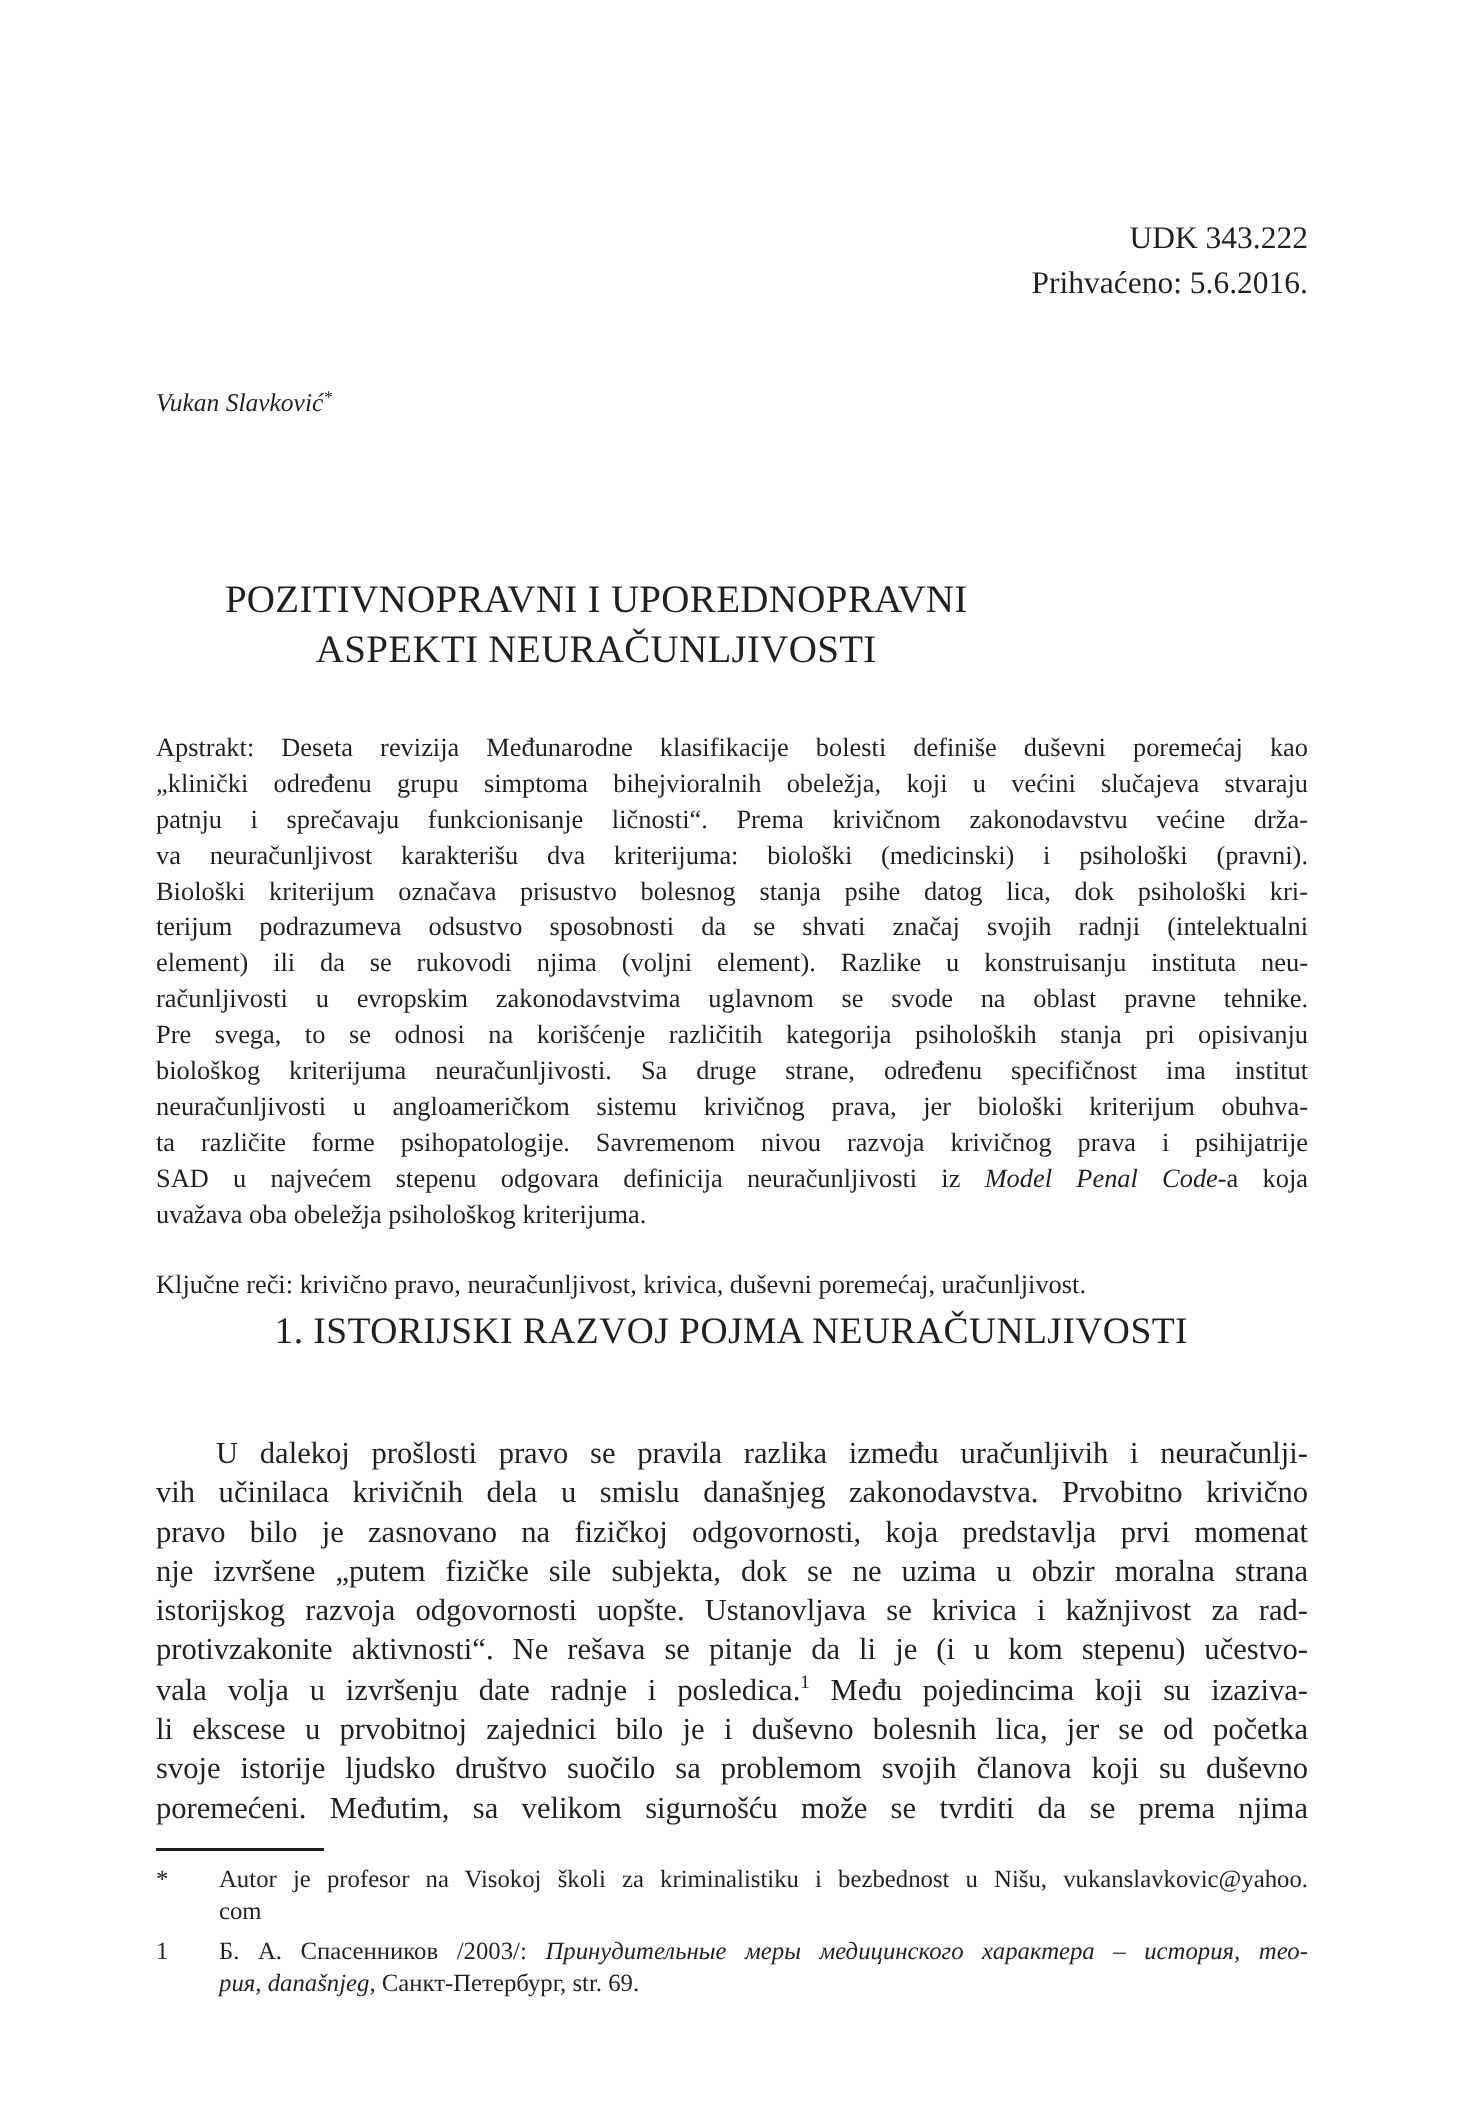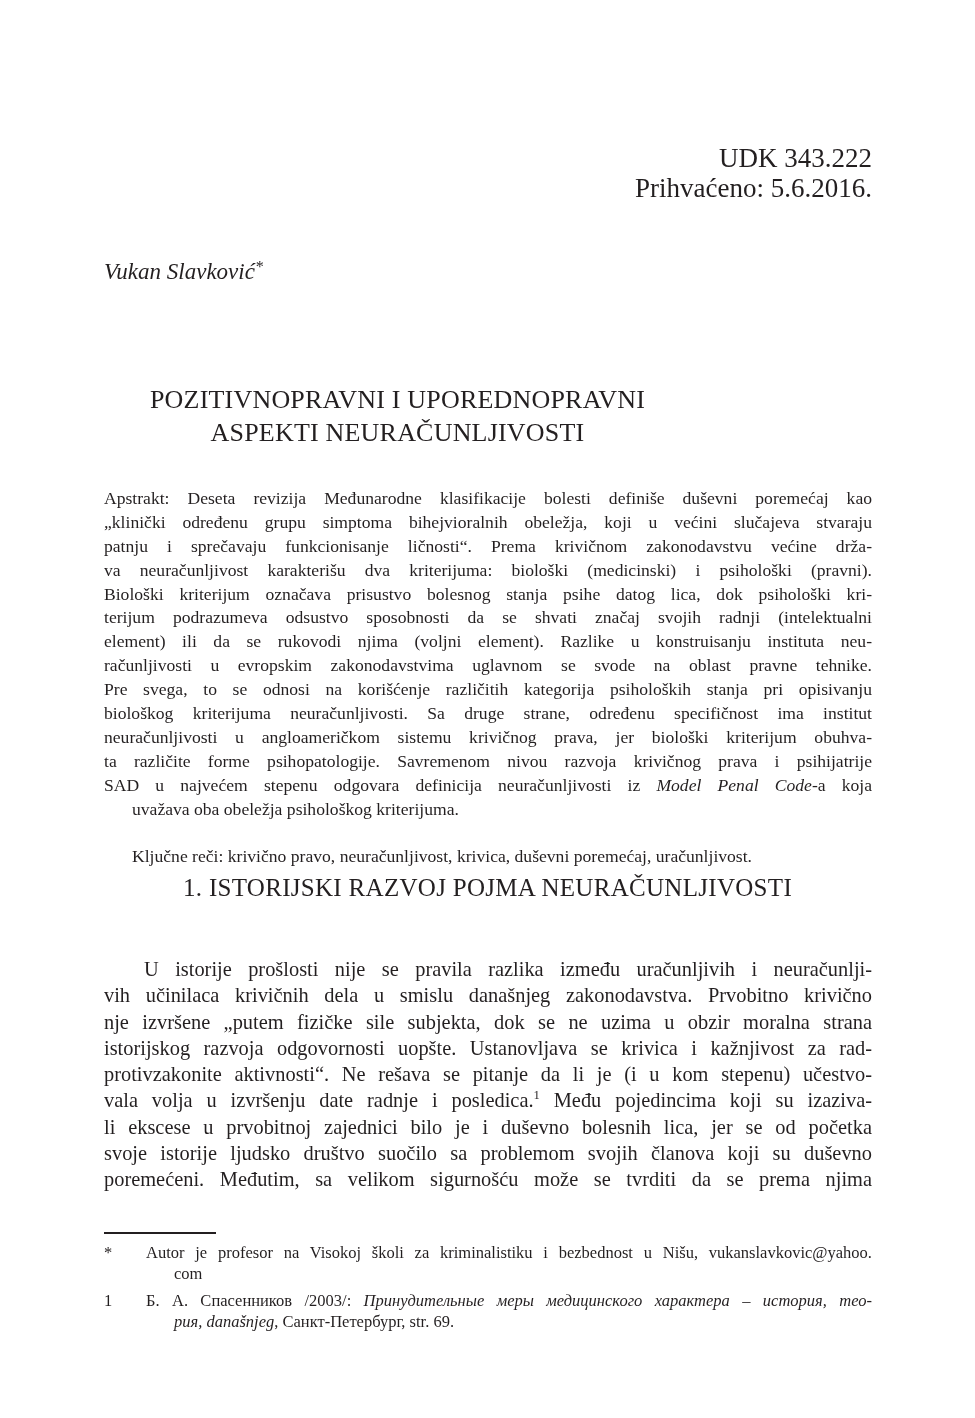--- a/index.html
+++ b/index.html
@@ -1,24 +1,24 @@
 <!DOCTYPE html>
 <html><head>
 <meta charset="utf-8">
 <style>
   html, body { margin: 0; padding: 0; background: #ffffff; }
   body { width: 975px; height: 1418px; position: relative; overflow: hidden;
          font-family: "Liberation Serif", "DejaVu Serif", serif; color: #231f20; }
   .page { position: absolute; left: 0; top: 0; width: 975px; height: 1418px; }
-  .meta { position: absolute; right: 103px; top: 143px; text-align: right; font-size: 27px; line-height: 30px; }
-  .author { position: absolute; left: 104px; top: 259px; font-size: 23px; font-style: italic; }
+  .meta { position: absolute; right: 103px; top: 143px; text-align: right; font-size: 21px; line-height: 30px; }
+  .author { position: absolute; left: 104px; top: 259px; font-size: 17px; font-style: italic; }
   .title { position: absolute; left: 0; width: 795px; top: 383px; text-align: center; font-size: 26px; line-height: 33px; letter-spacing: 0.2px; }
   .block { position: absolute; left: 104px; width: 768px; }
   .line { display: block; white-space: nowrap; text-align: justify; text-align-last: justify; height: 1em; }
-  .line.last { text-align-last: left; margin-left: 28px; }
+  .line.last { text-align-last: left; }
   .abstract { top: 487px; font-size: 17.6px; line-height: 23.9px; }
   .abstract .line { height: 23.9px; }
   .kw { top: 844px; font-size: 17.6px; line-height: 24px; }
   .section-title { position: absolute; left: 0; width: 975px; top: 874px; text-align: center; font-size: 25px; letter-spacing: 0.3px; }
   .body-text { top: 956px; font-size: 20.4px; line-height: 26.3px; }
   .body-text .line { height: 26.3px; }
   .indent { padding-left: 40px; }
   .rule { position: absolute; left: 104px; top: 1232px; width: 112px; height: 1.5px; background: #231f20; }
   .footnotes { position: absolute; left: 104px; width: 768px; top: 1242px; font-size: 16.5px; line-height: 21px; }
   .fn { position: relative; padding-left: 42px; margin-bottom: 6px; }
@@ -62,22 +62,23 @@
     <span class="line last">uvažava oba obeležja psihološkog kriterijuma.</span>
   </div>
 
   <div class="block kw">
     <span class="line last"><b>Ključne reči:</b><span> krivično pravo, neuračunljivost, krivica, duševni poremećaj, uračunljivost.</span></span>
   </div>
 
   <div class="section-title">1. ISTORIJSKI RAZVOJ POJMA NEURAČUNLJIVOSTI</div>
 
   <div class="block body-text">
-    <span class="line indent">U istorije prošlosti nije se pravila razlika između uračunljivih i neuračunlji-</span>
+    <span class="line indent">U dalekoj prošlosti pravo se pravila razlika između uračunljivih i neuračunlji-</span>
     <span class="line">vih učinilaca krivičnih dela u smislu današnjeg zakonodavstva. Prvobitno krivično</span>
+    <span class="line">pravo bilo je zasnovano na fizičkoj odgovornosti, koja predstavlja prvi momenat</span>
     <span class="line">nje izvršene „putem fizičke sile subjekta, dok se ne uzima u obzir moralna strana</span>
     <span class="line">istorijskog razvoja odgovornosti uopšte. Ustanovljava se krivica i kažnjivost za rad-</span>
     <span class="line">protivzakonite aktivnosti“. Ne rešava se pitanje da li je (i u kom stepenu) učestvo-</span>
     <span class="line"><span>vala volja u izvršenju date radnje i posledica.</span><sup>1</sup><span> Među pojedincima koji su izaziva-</span></span>
     <span class="line">li ekscese u prvobitnoj zajednici bilo je i duševno bolesnih lica, jer se od početka</span>
     <span class="line">svoje istorije ljudsko društvo suočilo sa problemom svojih članova koji su duševno</span>
     <span class="line">poremećeni. Međutim, sa velikom sigurnošću može se tvrditi da se prema njima</span>
   </div>
 
   <div class="rule"></div>

